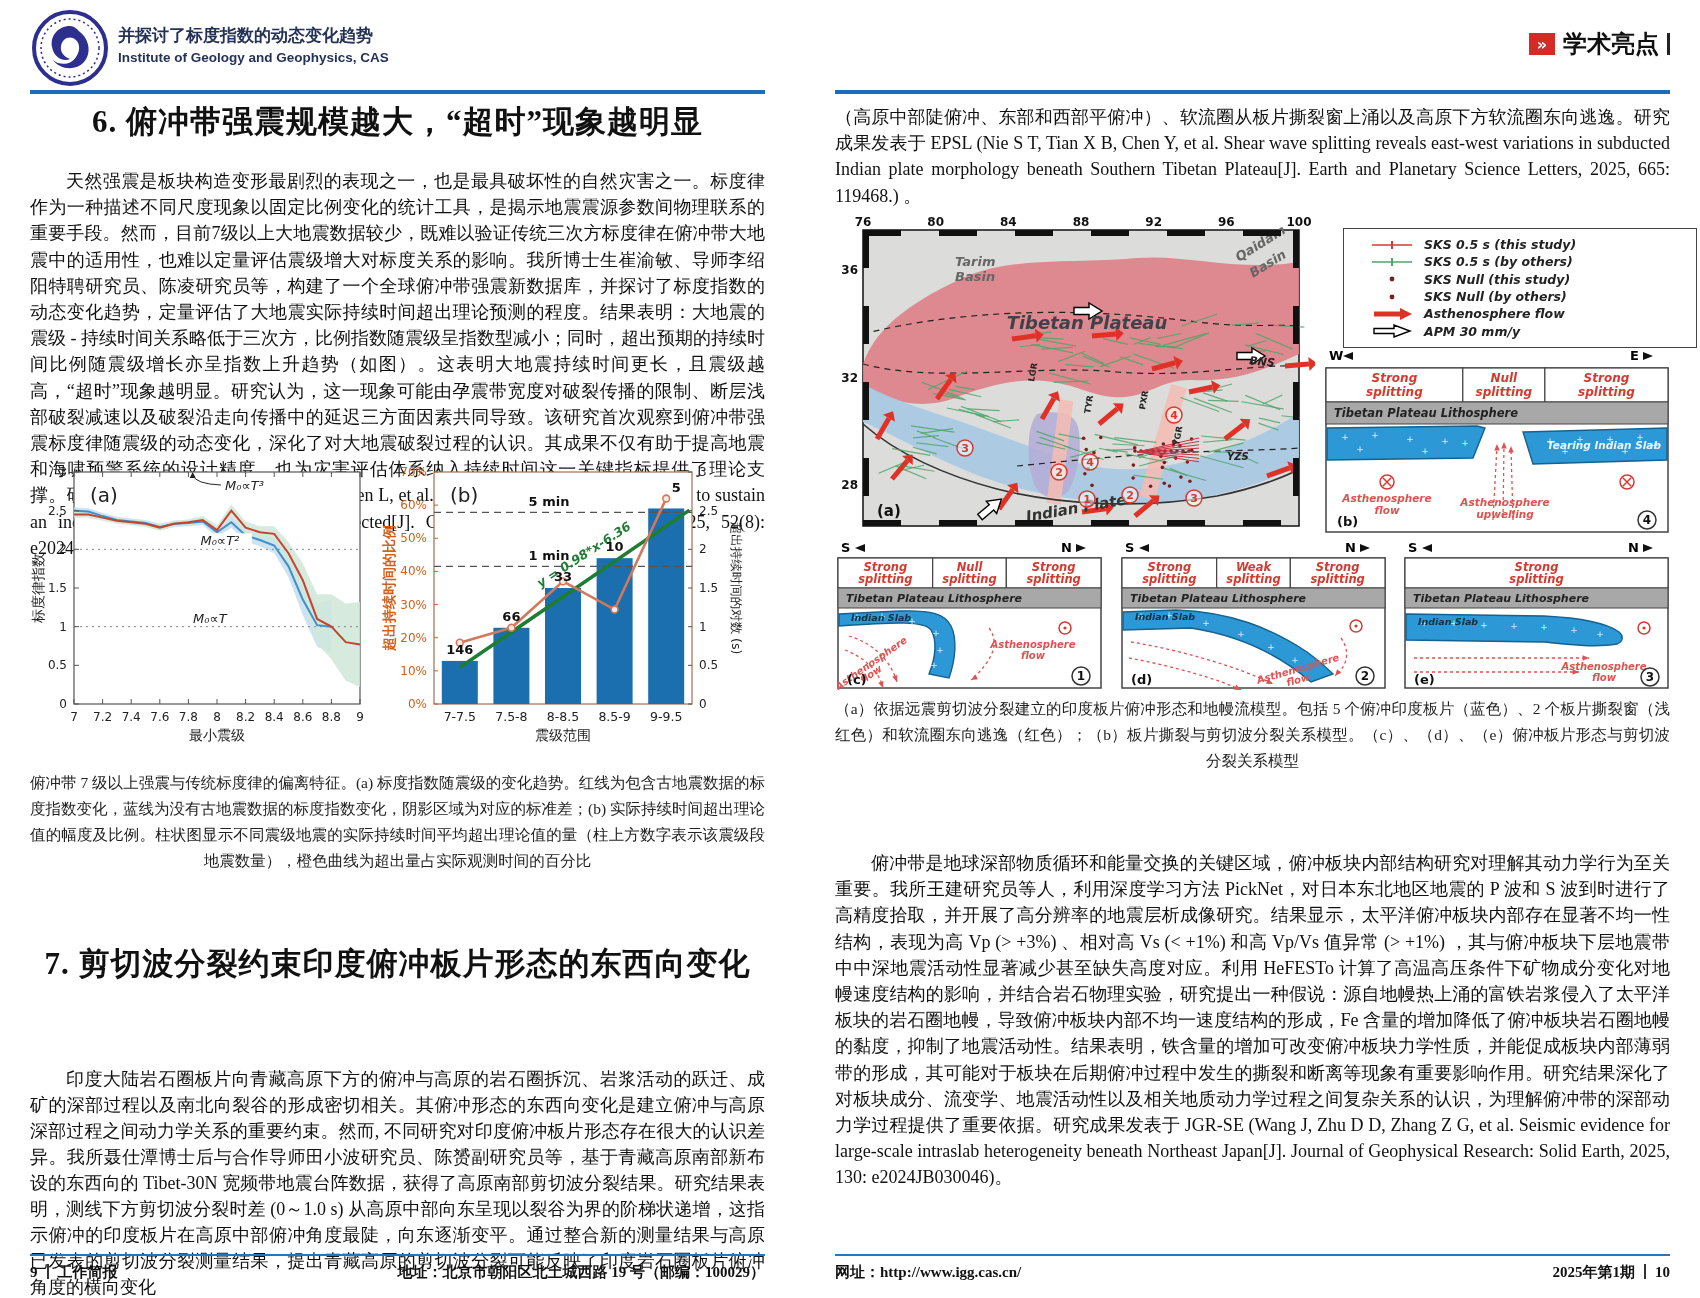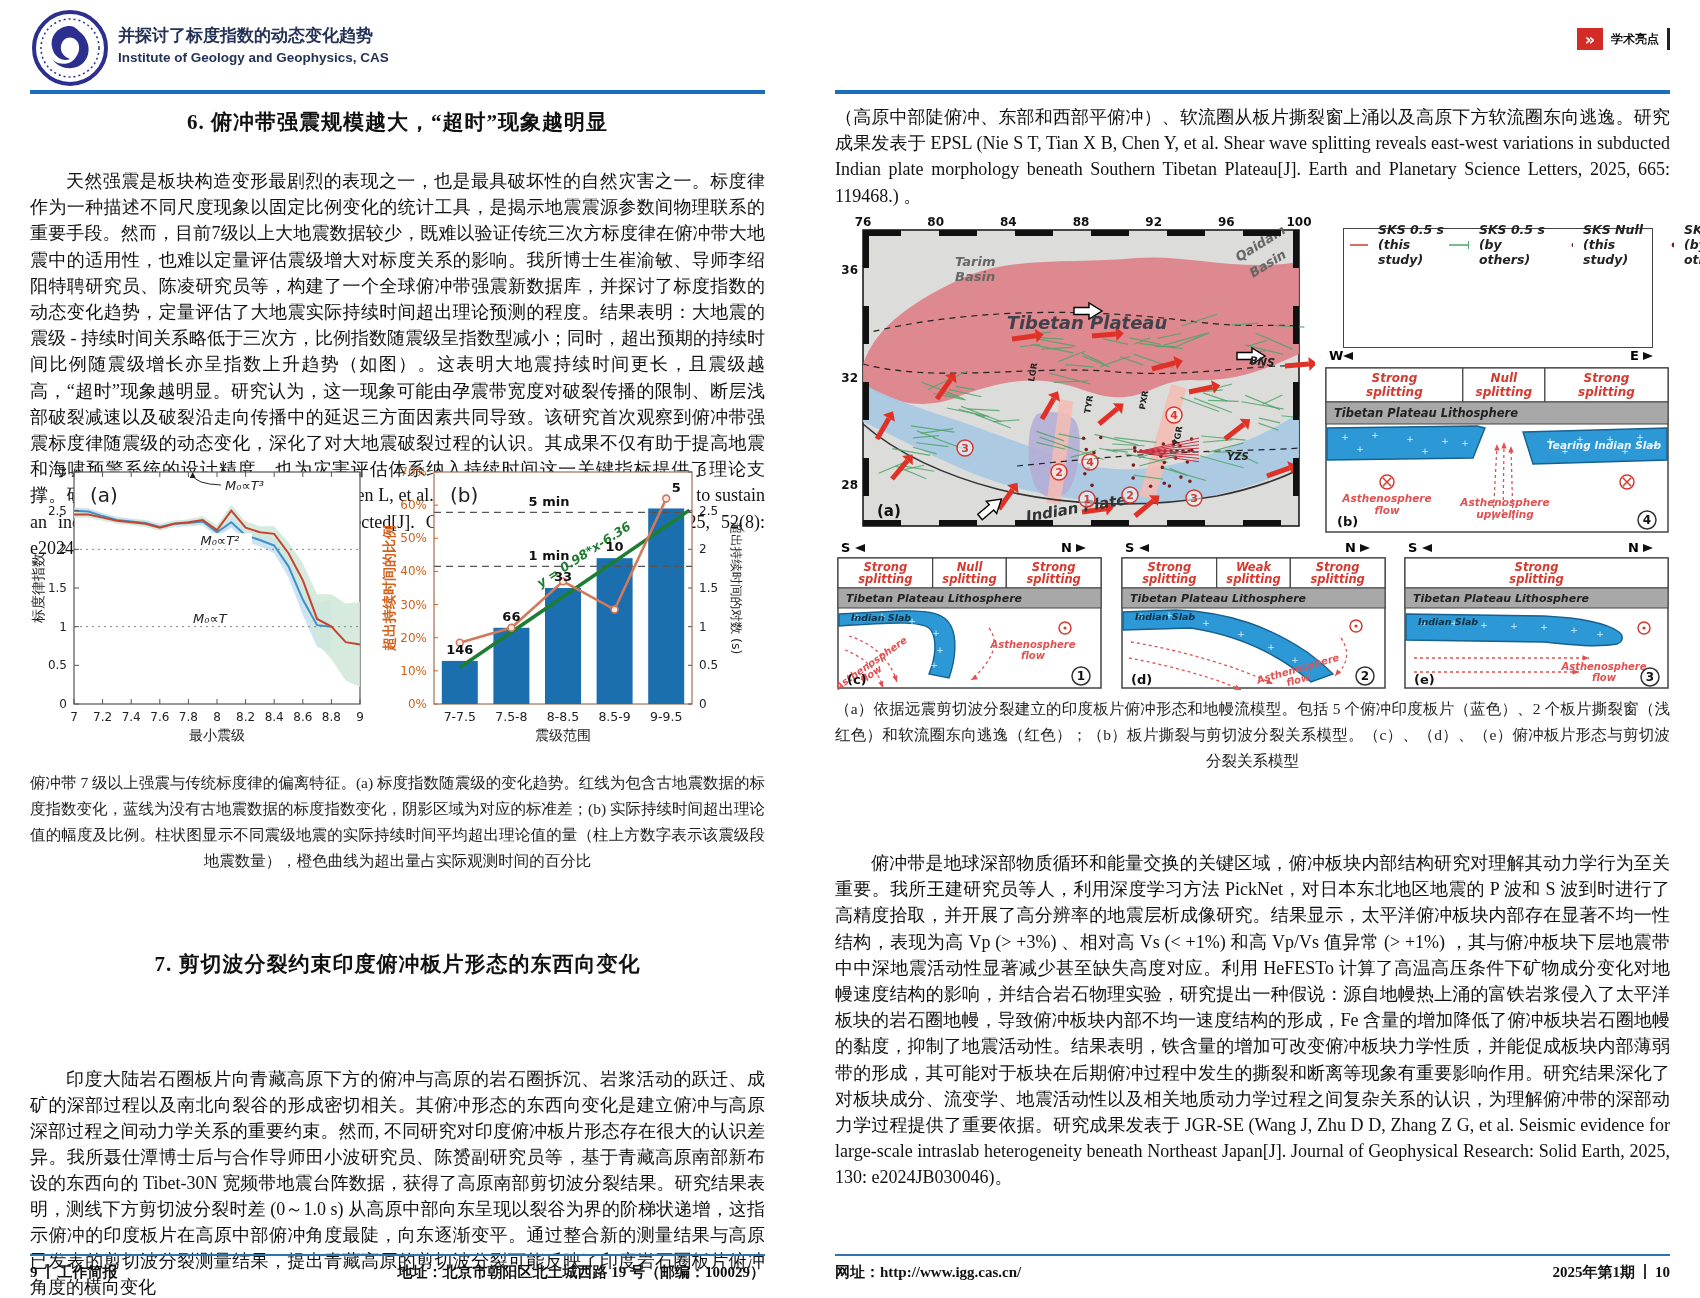--- a/index.html
+++ b/index.html
@@ -6,32 +6,32 @@
   body{width:1700px;height:1298px;position:relative;background:#ffffff;overflow:hidden;
        font-family:"Liberation Serif","DejaVu Serif",serif;color:#111;}
   .page{position:absolute;top:0;height:1298px;}
   #pageL{left:30px;width:735px;}
   #pageR{left:835px;width:835px;}
   .abs{position:absolute;}
   .rule{height:4px;background:#1a6ebc;}
   .rule-thin{height:2px;background:#2e74b5;}
   .org-cn{font-size:17px;font-weight:bold;color:#253258;font-family:"Liberation Sans","DejaVu Sans",sans-serif;}
   .org-en{font-size:13.5px;font-weight:bold;color:#253258;font-family:"Liberation Sans","DejaVu Sans",sans-serif;}
-  .sec-title{font-size:21px;font-weight:bold;text-align:center;line-height:40px;letter-spacing:1px;}
+  .sec-title{font-size:31px;font-weight:bold;text-align:center;line-height:40px;letter-spacing:1px;}
   .body-text{font-size:18px;line-height:26.2px;text-align:justify;}
   .indent{text-indent:2em;}
   .caption{font-size:15.5px;line-height:26px;text-align:justify;text-align-last:center;color:#222;}
   .footer{display:flex;justify-content:space-between;align-items:center;font-size:15px;font-weight:bold;width:100%;}
   .vbar{display:inline-block;width:2px;height:15px;background:#333;margin:0 9px;vertical-align:-2px;}
   .badge{display:flex;justify-content:flex-end;align-items:center;gap:8px;}
   .badge-icon{width:26px;height:22px;background:#d42b26;color:#fff;font-weight:bold;font-size:16px;
               display:flex;align-items:center;justify-content:center;font-family:"DejaVu Sans",sans-serif;}
-  .badge-label{font-size:12px;font-weight:bold;font-family:"Liberation Sans","DejaVu Sans",sans-serif;}
+  .badge-label{font-size:24px;font-weight:bold;font-family:"Liberation Sans","DejaVu Sans",sans-serif;}
   .badge-bar{width:3px;height:22px;background:#222;}
-  .legendBox{border:1.6px solid #444;background:#fff;padding:7px 4px;display:flex;flex-direction:row;justify-content:space-around;}
+  .legendBox{border:1.6px solid #444;background:#fff;padding:7px 26px;display:flex;flex-direction:column;justify-content:space-around;}
   .legendRow{display:flex;align-items:center;gap:10px;height:17px;}
   .legendRow span{font-size:12.5px;font-weight:bold;font-style:italic;color:#222;
                   font-family:"DejaVu Sans","Liberation Sans",sans-serif;}
   svg{font-family:"DejaVu Sans","Liberation Sans",sans-serif;}
   .fig2wrap{position:absolute;}
 </style>
 </head>
 <body>
 
 <div id="pageL" class="page">

